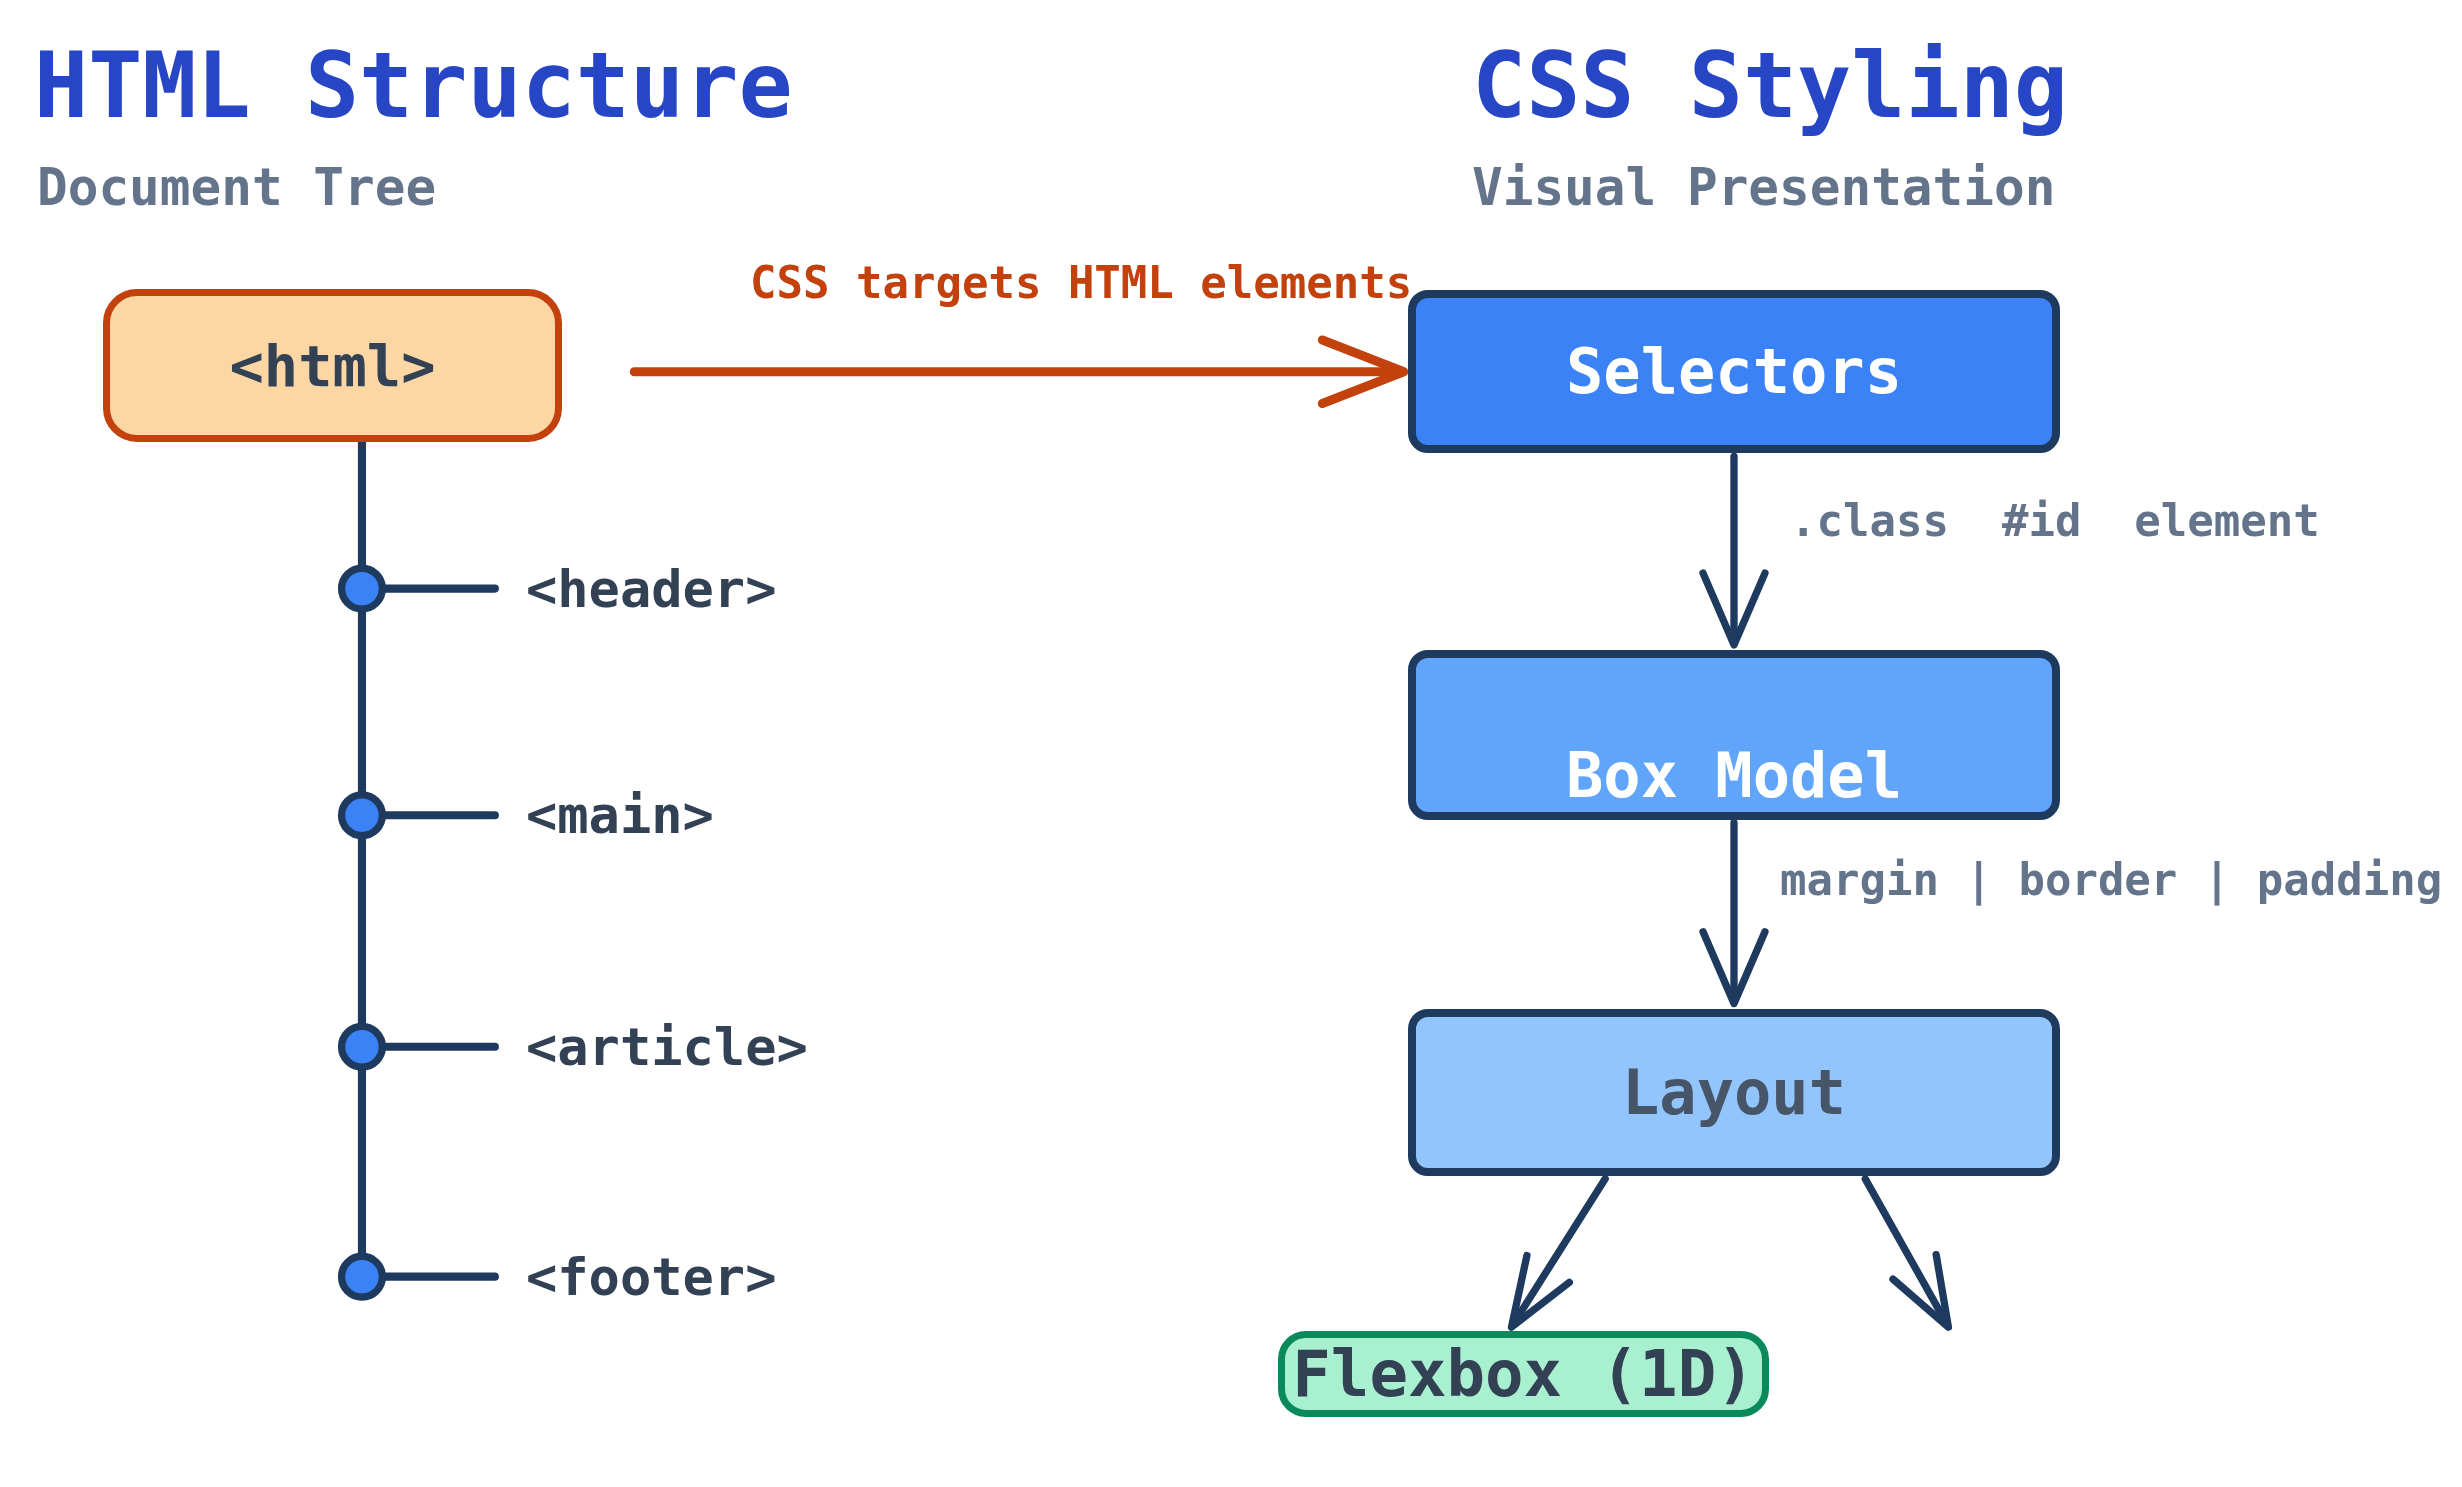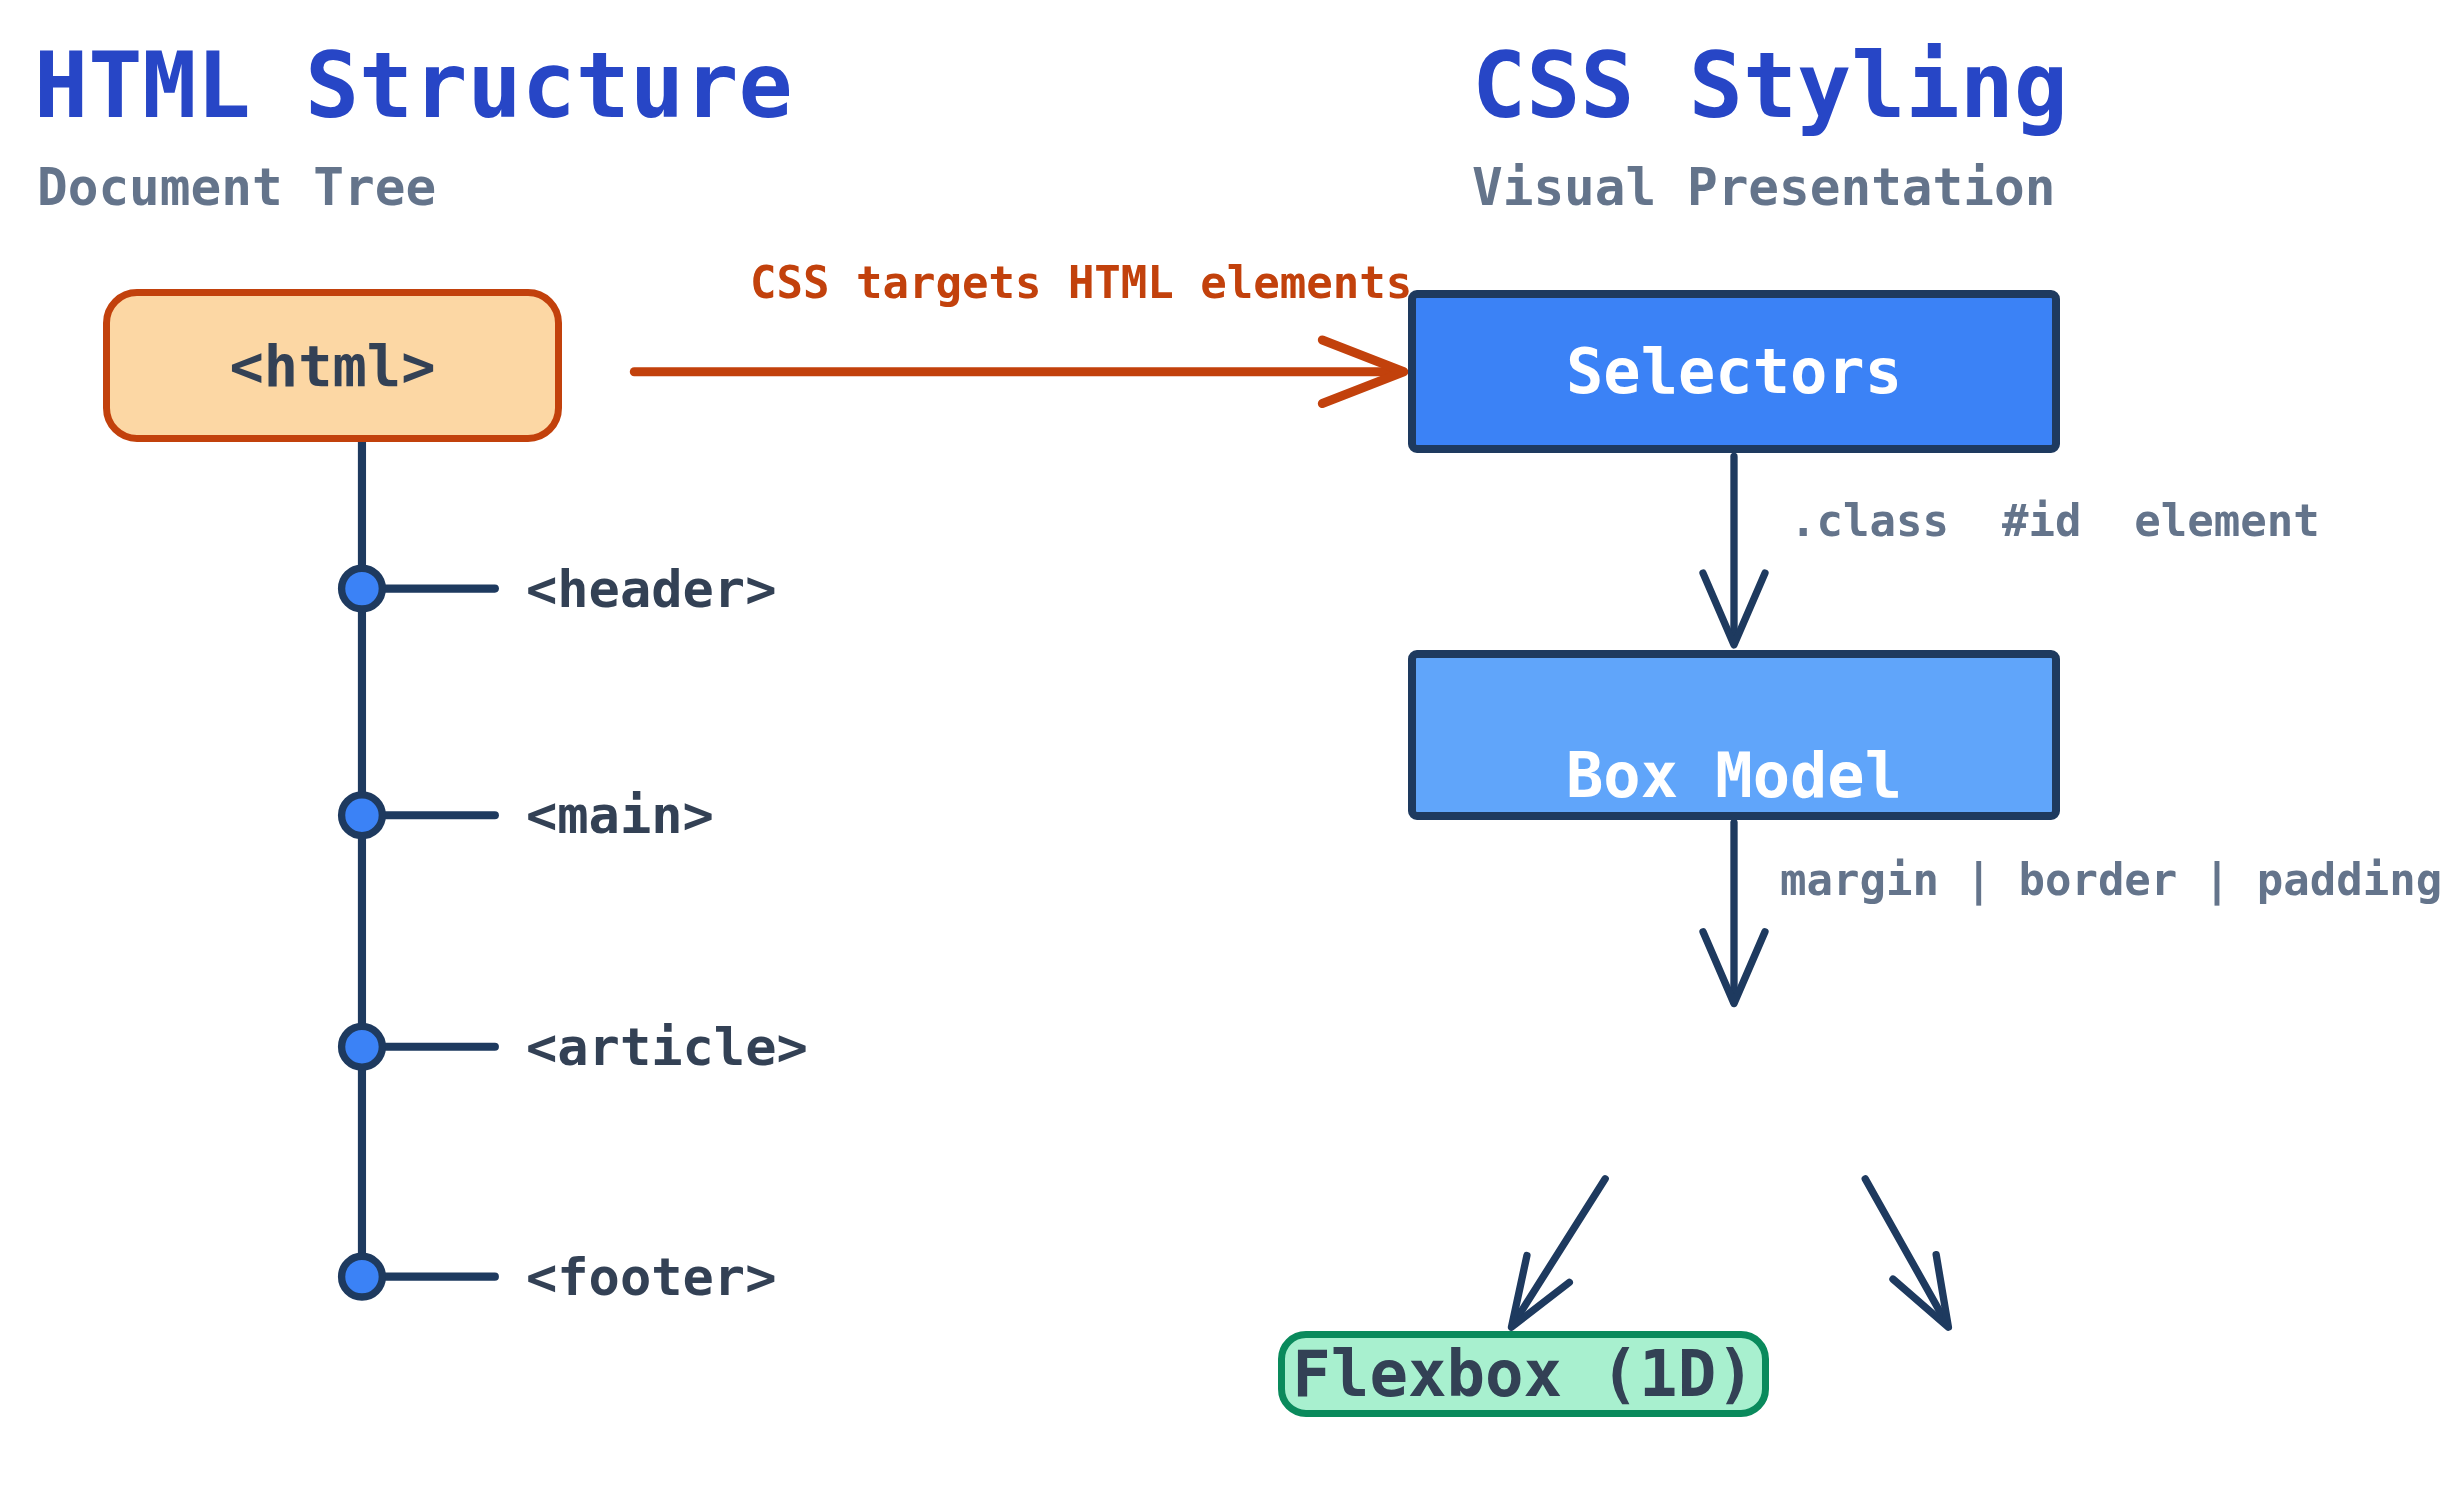--- a/index.html
+++ b/index.html
@@ -19,21 +19,21 @@
     display:flex; align-items:center; justify-content:center;
     border-style:solid;
   }
   #html-root-box {
     left:103px; top:289px; width:459px; height:153px;
     background:var(--peach,#fcd7a4); border:7.3px solid var(--orange,#c2410c);
     border-radius:34px; font-size:57px; color:var(--darkText,#334155);
   }
   .flow-box {
     left:1408px; width:652px; border:8.2px solid var(--navy,#1e3a5f);
-    border-radius:9px; font-size:62px; color:#ffffff;
+    border-radius:20px; font-size:62px; color:#ffffff;
   }
   #selectors-box { top:290px;  height:163px; background:var(--blue500,#3b82f6); }
   #boxmodel-box  { top:650px;  height:170px; background:var(--blue400,#60a5fa);align-items:flex-end; }
   #layout-box    { top:1009px; height:167px; background:var(--blue300,#93c5fd); color:var(--layoutText,#475569); }
 
   .leaf-box {
     top:1331px; height:86px; background:var(--mint,#a8f0cf);
     border:7.3px solid var(--green,#0a8a5c); border-radius:28px;
     font-size:64px; color:var(--darkText,#334155);
   }
@@ -104,19 +104,22 @@
   <div class="abs node-box flow-box" id="selectors-box">
     <span>Selectors</span>
   </div>
   <div class="abs anno" style="left:1790px; top:495px;">.class  #id  element</div>
 
   <div class="abs node-box flow-box" id="boxmodel-box">
     <span>Box Model</span>
   </div>
   <div class="abs anno" style="left:1780px; top:854px;">margin | border | padding</div>
 
+  <div class="abs node-box flow-box" id="layout-box">
+    <span>Layout</span>
+  </div>
 
   <div class="abs node-box leaf-box" id="flexbox-box">
     <span>Flexbox (1D)</span>
   </div>
 
 </div>
 
 
 </body></html>

